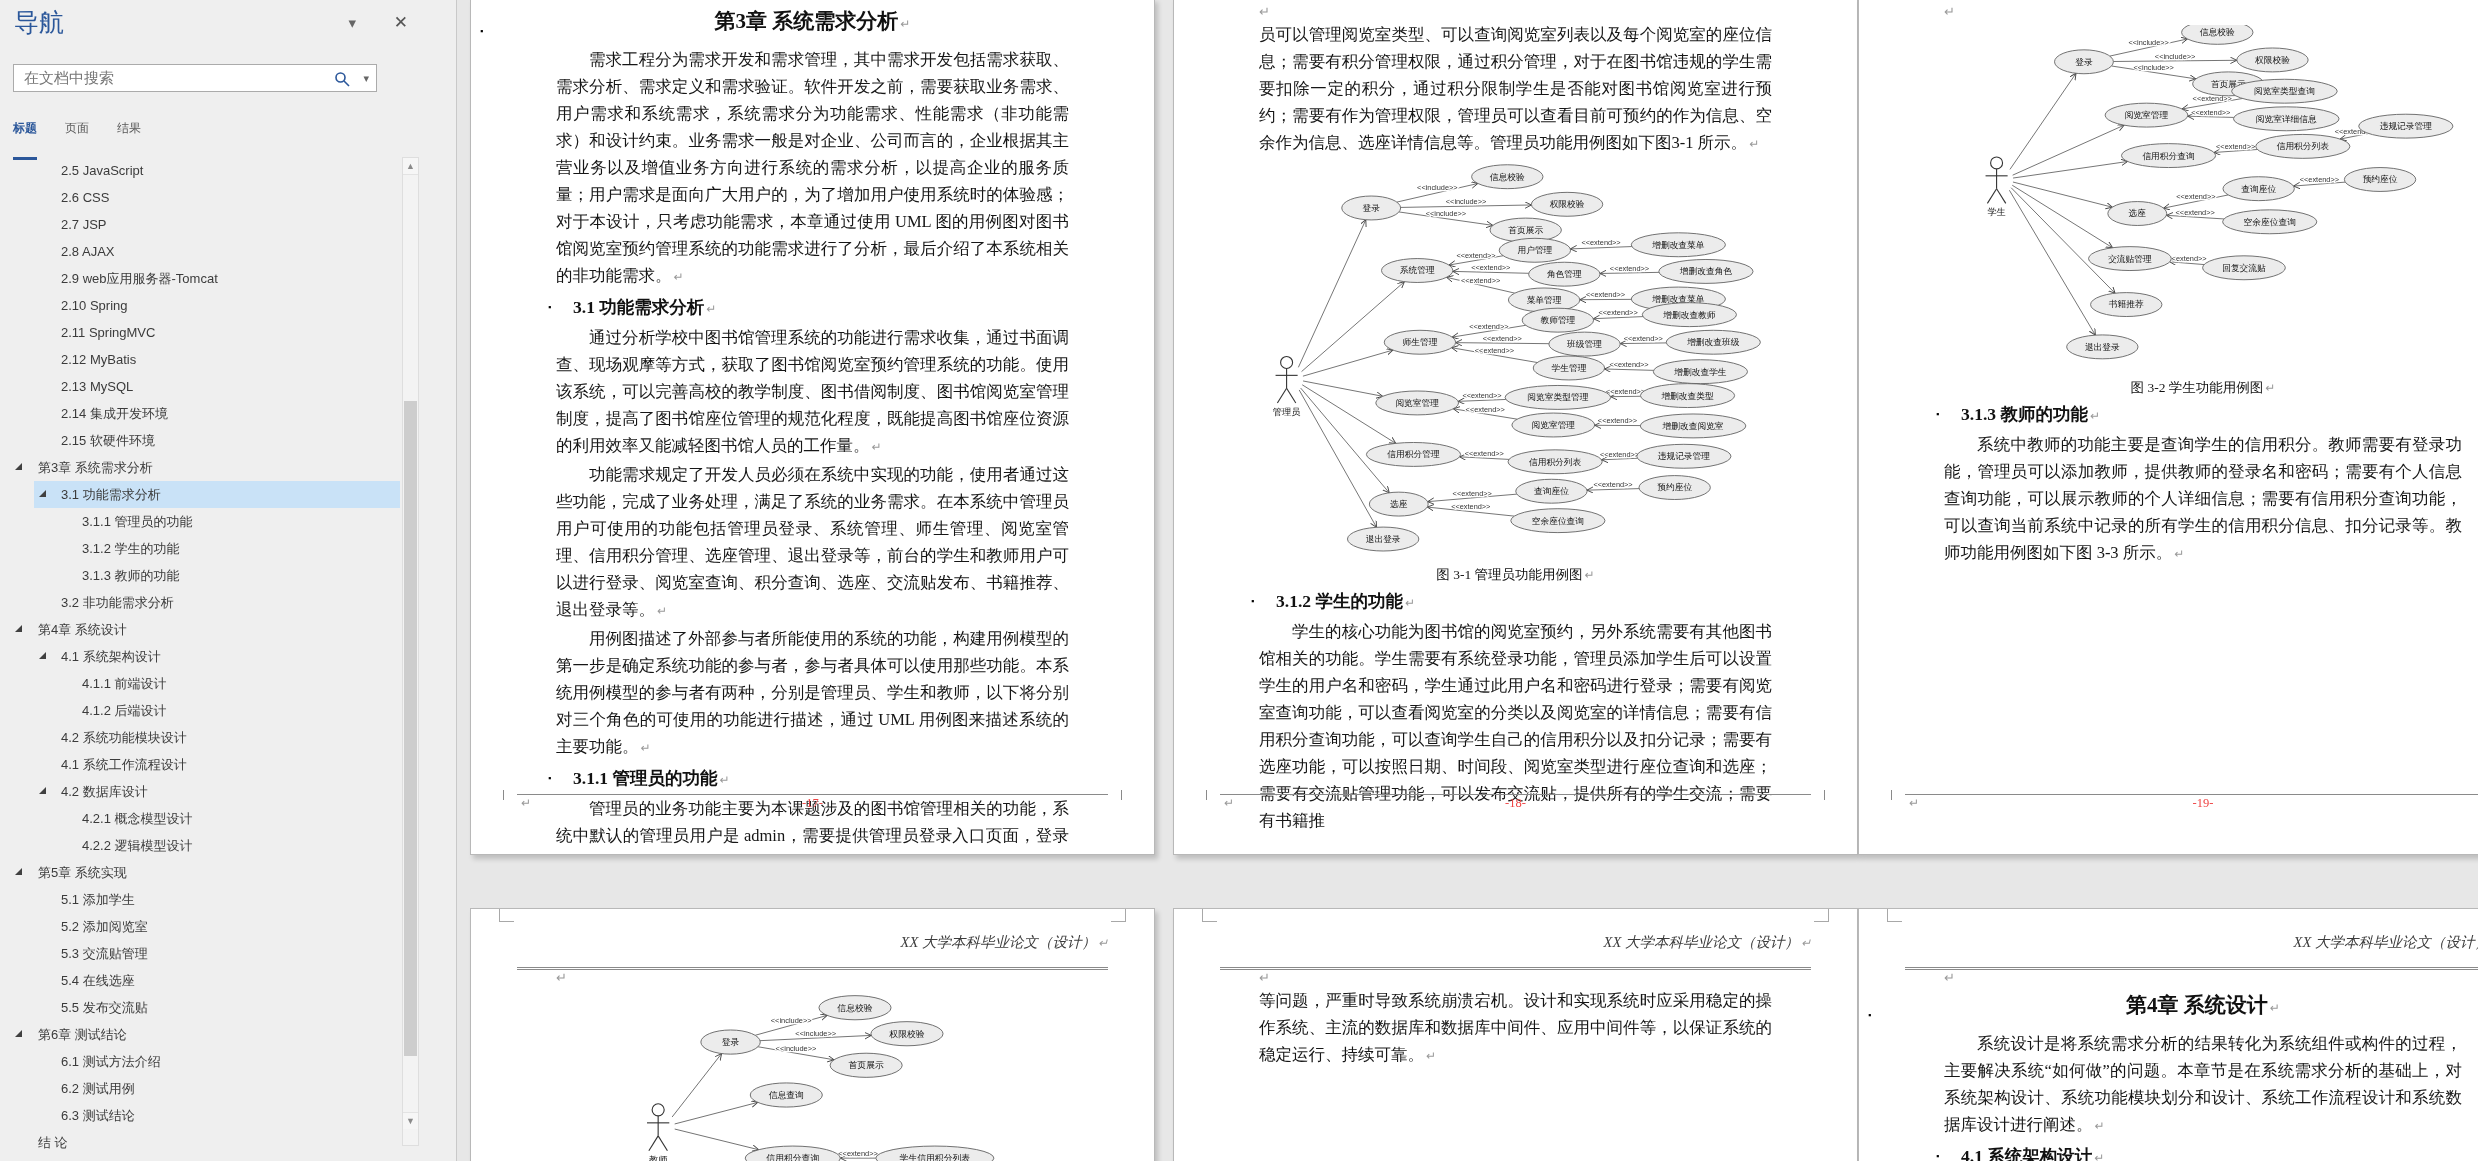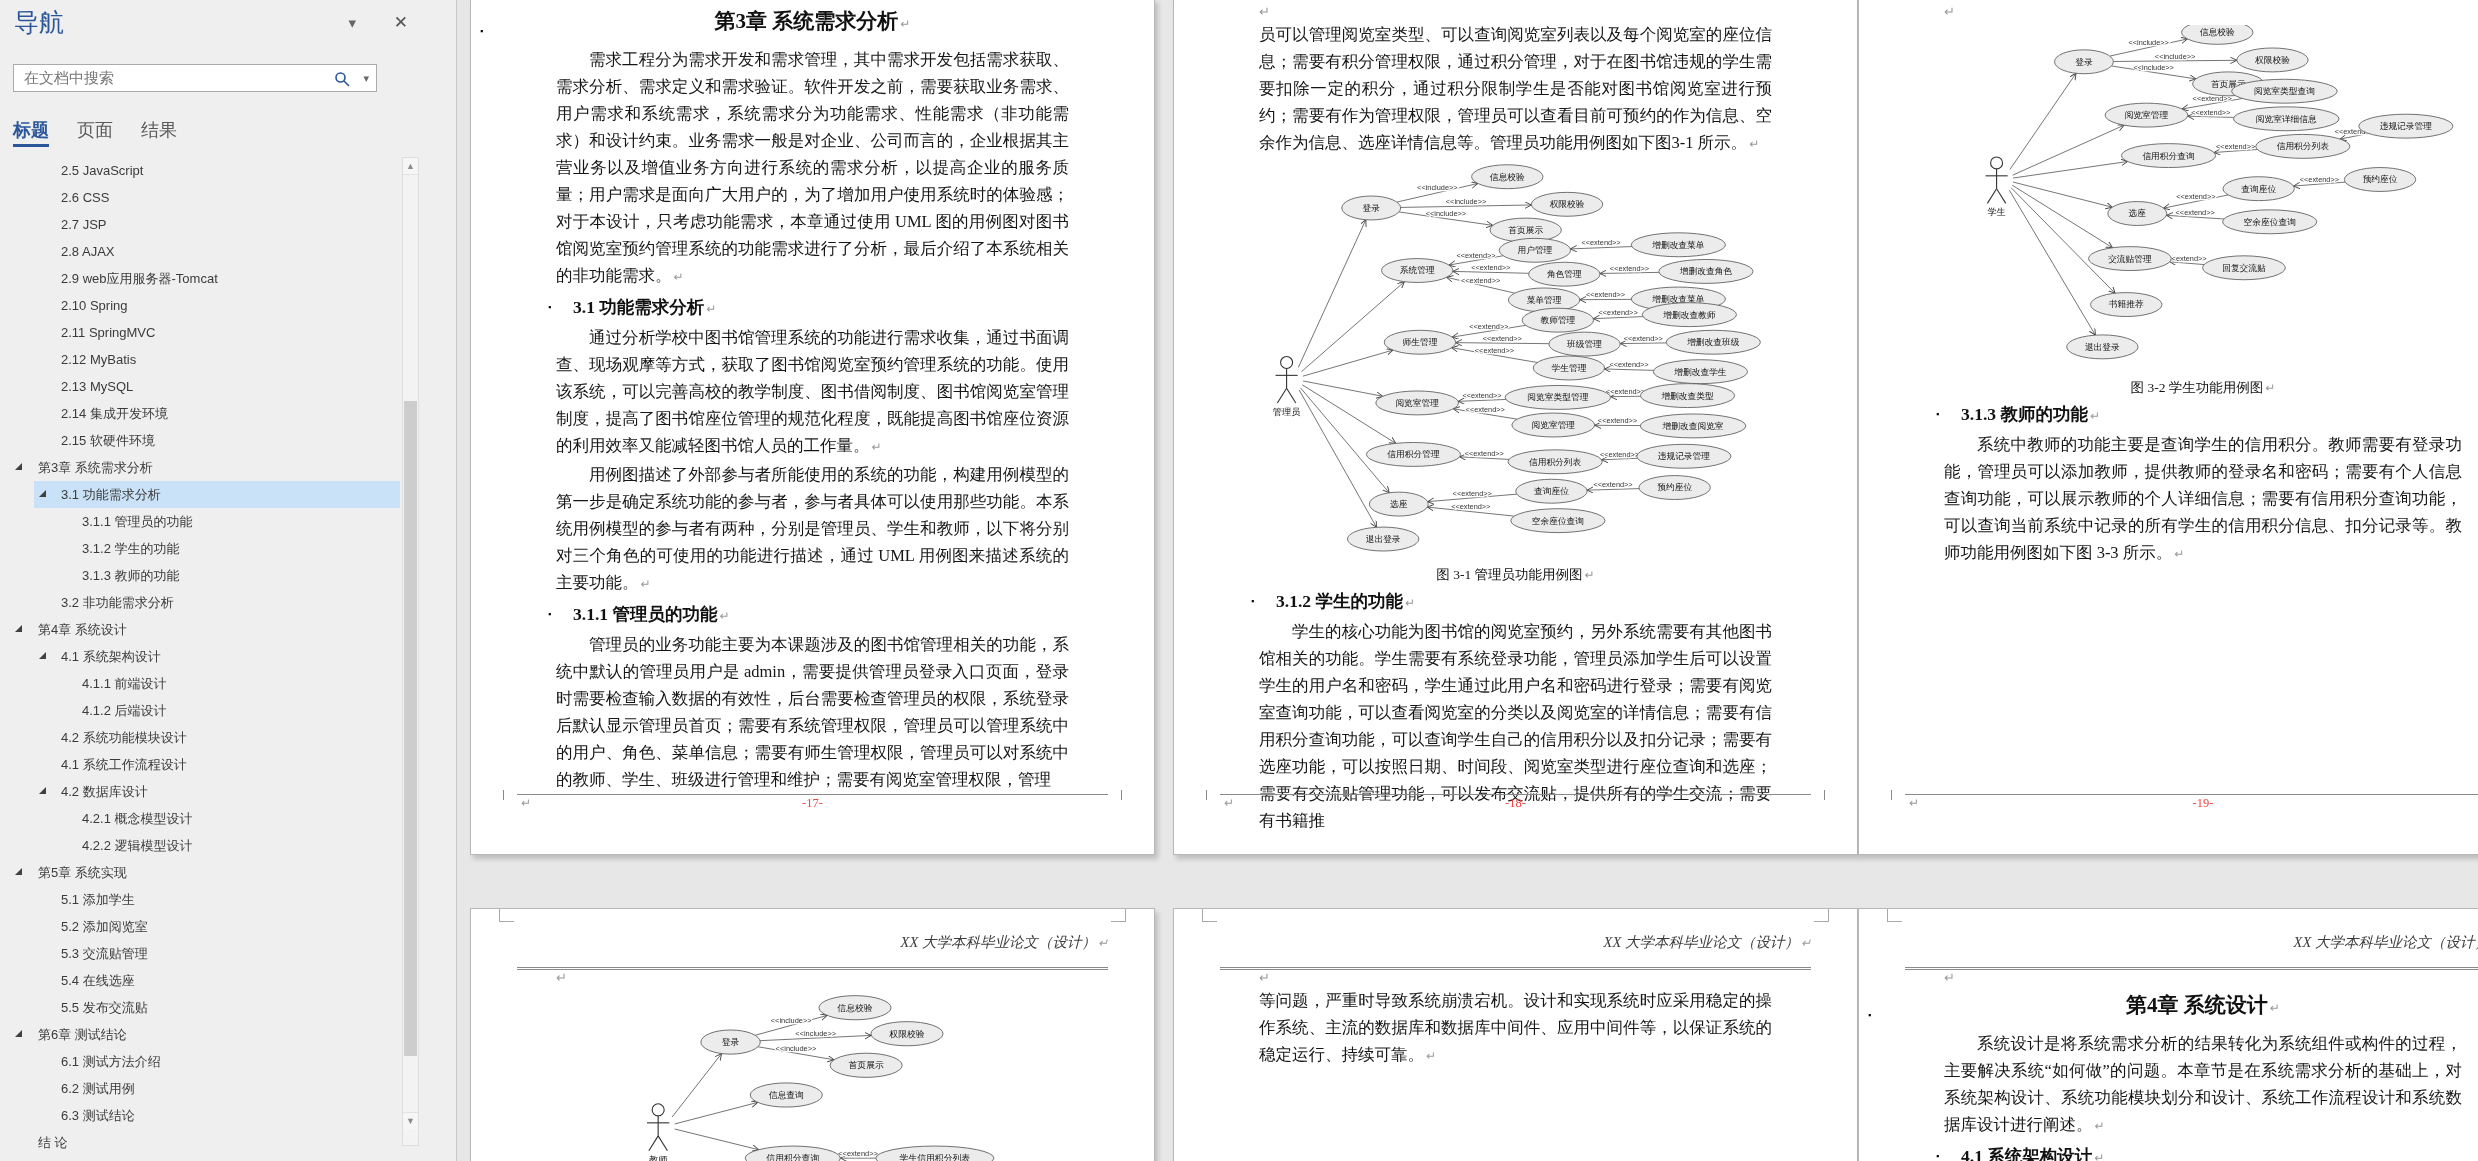--- a/index.html
+++ b/index.html
@@ -13,21 +13,21 @@
   #nav-title-row{position:absolute;left:14px;top:6px;right:10px;height:34px;}
   #nav-title{font-size:25px;color:#2b579a;}
   #nav-caret{position:absolute;right:90px;top:8px;color:#666;font-size:15px;cursor:default;}
   #nav-close{position:absolute;right:38px;top:6px;color:#555;font-size:17px;cursor:default;}
   #nav-search{position:absolute;left:13px;top:64px;width:364px;height:28px;background:#fff;border:1px solid #ababab;box-sizing:border-box;}
   #nav-search input{position:absolute;left:8px;top:3px;width:330px;border:none;outline:none;font-size:15px;color:#333;background:transparent;font-family:"Liberation Sans",sans-serif;}
   #nav-search input::placeholder{color:#767676;}
   #search-icon{position:absolute;right:26px;top:6px;width:16px;height:16px;}
   #search-caret{position:absolute;right:7px;top:7px;font-size:11px;color:#666;}
   #nav-tabs{position:absolute;left:13px;top:118px;height:28px;}
-  .nav-tab{display:inline-block;margin-right:28px;font-size:18px;color:#595959;padding-bottom:2px;cursor:default;}
+  .nav-tab{display:inline-block;margin-right:28px;font-size:12px;color:#595959;padding-bottom:20px;cursor:default;}
   .nav-tab.active{color:#2b579a;font-weight:bold;border-bottom:3px solid #2b579a;}
   #nav-list{position:absolute;left:0;top:157px;width:400px;bottom:0;overflow:hidden;}
   .nav-item{position:relative;height:27px;line-height:27px;font-size:13px;color:#3b3b3b;white-space:nowrap;cursor:default;}
   .nav-item .tri{position:absolute;top:9px;width:0;height:0;border-bottom:7px solid #404040;border-left:7px solid transparent;}
   .nav-item.lvl1 .tri{left:15px;}
   .nav-item.lvl2 .tri{left:39px;}
   .nav-item .lbl{position:absolute;top:0;}
   .nav-item.lvl1 .lbl{left:38px;}
   .nav-item.lvl2 .lbl{left:61px;}
   .nav-item.lvl3 .lbl{left:82px;}
@@ -220,20 +220,21 @@
   </div>
 </div>
 
 <div id="canvas">
   <div class="page" id="pg17">
       <div class="page-body">
         <div class="doc-title"><span class="hmark">▪</span><span>第3章  系统需求分析</span><span class="pilcrow">↵</span></div>
         <div class="doc-p"><span>需求工程分为需求开发和需求管理，其中需求开发包括需求获取、需求分析、需求定义和需求验证。软件开发之前，需要获取业务需求、用户需求和系统需求，系统需求分为功能需求、性能需求（非功能需求）和设计约束。业务需求一般是对企业、公司而言的，企业根据其主营业务以及增值业务方向进行系统的需求分析，以提高企业的服务质量；用户需求是面向广大用户的，为了增加用户使用系统时的体验感；对于本设计，只考虑功能需求，本章通过使用 UML 图的用例图对图书馆阅览室预约管理系统的功能需求进行了分析，最后介绍了本系统相关的非功能需求。</span><span class="pilcrow">↵</span></div>
         <div class="doc-h2"><span class="hmark">▪</span><span>3.1  功能需求分析</span><span class="pilcrow">↵</span></div>
         <div class="doc-p"><span>通过分析学校中图书馆管理系统的功能进行需求收集，通过书面调查、现场观摩等方式，获取了图书馆阅览室预约管理系统的功能。使用该系统，可以完善高校的教学制度、图书借阅制度、图书馆阅览室管理制度，提高了图书馆座位管理的规范化程度，既能提高图书馆座位资源的利用效率又能减轻图书馆人员的工作量。</span><span class="pilcrow">↵</span></div>
+        <div class="doc-p"><span>功能需求规定了开发人员必须在系统中实现的功能，使用者通过这些功能，完成了业务处理，满足了系统的业务需求。在本系统中管理员用户可使用的功能包括管理员登录、系统管理、师生管理、阅览室管理、信用积分管理、选座管理、退出登录等，前台的学生和教师用户可以进行登录、阅览室查询、积分查询、选座、交流贴发布、书籍推荐、退出登录等。</span><span class="pilcrow">↵</span></div>
         <div class="doc-p"><span>用例图描述了外部参与者所能使用的系统的功能，构建用例模型的第一步是确定系统功能的参与者，参与者具体可以使用那些功能。本系统用例模型的参与者有两种，分别是管理员、学生和教师，以下将分别对三个角色的可使用的功能进行描述，通过 UML 用例图来描述系统的主要功能。</span><span class="pilcrow">↵</span></div>
         <div class="doc-h3"><span class="hmark">▪</span><span>3.1.1  管理员的功能</span><span class="pilcrow">↵</span></div>
         <div class="doc-p"><span>管理员的业务功能主要为本课题涉及的图书馆管理相关的功能，系统中默认的管理员用户是 admin，需要提供管理员登录入口页面，登录时需要检查输入数据的有效性，后台需要检查管理员的权限，系统登录后默认显示管理员首页；需要有系统管理权限，管理员可以管理系统中的用户、角色、菜单信息；需要有师生管理权限，管理员可以对系统中的教师、学生、班级进行管理和维护；需要有阅览室管理权限，管理</span></div>
       </div>
       <div class="page-footer">
         <span class="pilcrow fp">↵</span>
         <div class="num">-17-</div>
       </div>
     </div>
   <div class="page" id="pg18">

